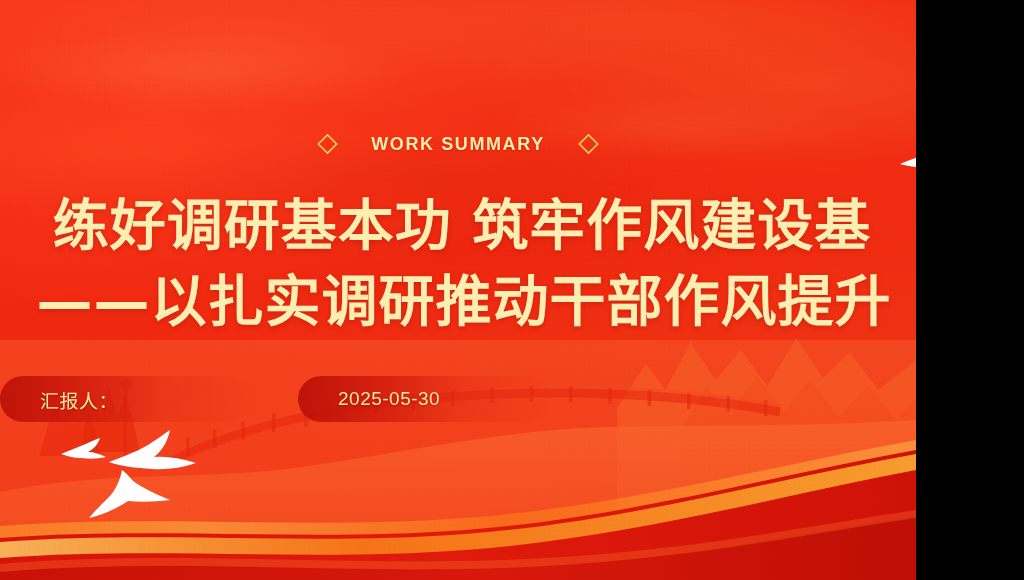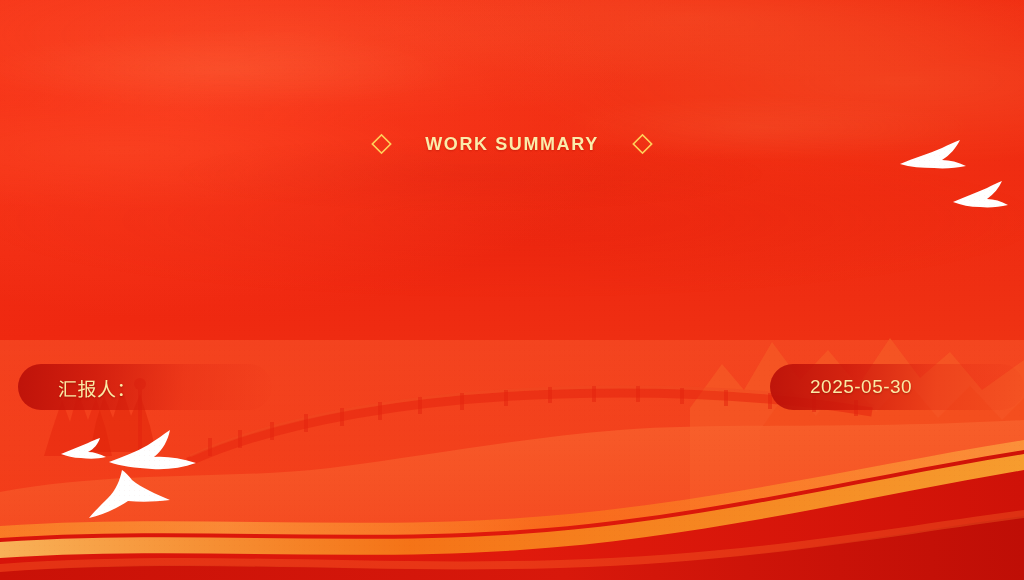--- a/index.html
+++ b/index.html
@@ -3,21 +3,21 @@
 <meta charset="utf-8">
 <title>WORK SUMMARY</title>
 <style>
   html, body {
     margin: 0;
     padding: 0;
     background: #000;
   }
   .slide {
     position: relative;
-    width: 1024px;
+    width: 916px;
     height: 580px;
     overflow: hidden;
     font-family: "Liberation Sans", "DejaVu Sans", sans-serif;
     background: #f22a12;
     user-select: none;
   }
 
   
   .bg-base {
     position: absolute;
@@ -106,27 +106,26 @@
     letter-spacing: 1px;
     white-space: nowrap;
     text-shadow: 0 2px 5px rgba(150,18,6,.30);
   }
   .title-line.l1 { transform: translateX(4px); }
   .title-line.l2 { transform: translateX(6px); }
 
   
   .pill-row {
     position: absolute;
-    top: 364px;
+    top: 376px;
     left: 0;
     right: 0;
     display: flex;
-    justify-content: space-between;
+    justify-content: flex-start;
     gap: 44px;
-    margin-left: 18px;
   }
   .pill {
     position: relative;
     width: 254px;
     height: 46px;
     border-radius: 23px;
     display: flex;
     align-items: center;
     background: linear-gradient(95deg,
         rgba(186,15,8,.92) 0%,
@@ -295,20 +294,24 @@
             <stop offset="100%" stop-color="#ffd870" stop-opacity="1"></stop>
           </linearGradient>
         </defs>
         <line x1="200" y1="11" x2="30" y2="11" stroke="url(#ornR)" stroke-width="1.6"></line>
         <line x1="194" y1="16" x2="30" y2="16" stroke="url(#ornR)" stroke-width="1.6"></line>
         <rect x="11" y="7.5" width="13" height="13" transform="rotate(45 17.5 14)" fill="none" stroke="#ffd059" stroke-width="1.6"></rect>
       </svg>
     </div>
   </div>
 
+  <div class="title-block">
+    <div class="title-line l1">练好调研基本功  筑牢作风建设基</div>
+    <div class="title-line l2">——以扎实调研推动干部作风提升</div>
+  </div>
 
   <div class="pill-row">
     <div class="pill left">
       <span class="pill-label">汇报人：</span>
     </div>
     <div class="pill right">
       <span class="pill-label">2025-05-30</span>
     </div>
   </div>
 

